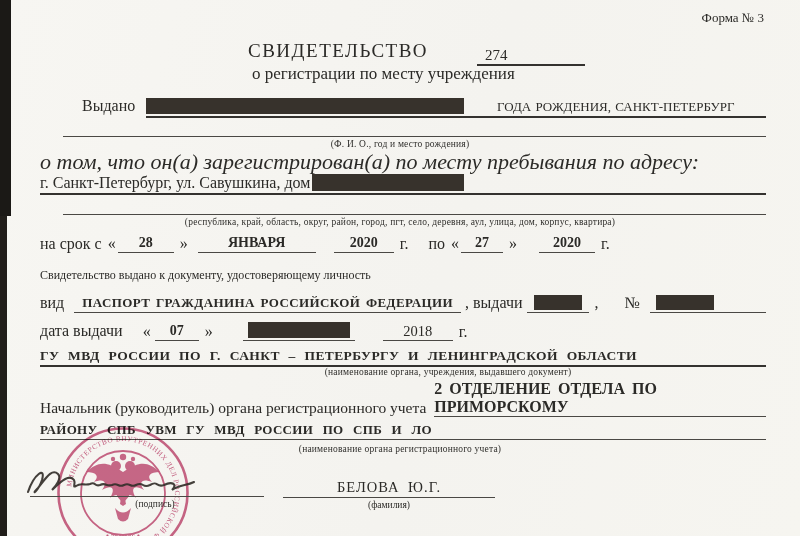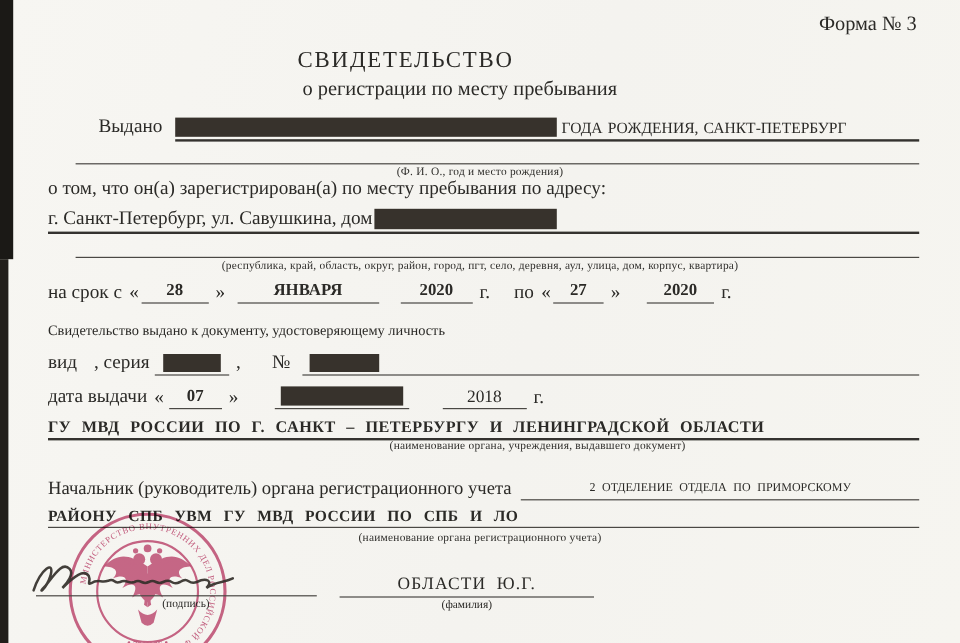--- a/index.html
+++ b/index.html
@@ -8,59 +8,59 @@
         font-family:"Liberation Serif","DejaVu Serif",serif;color:#2b2a27;}
   .abs{position:absolute;}
   .row{position:absolute;display:flex;align-items:flex-end;}
   .u15{border-bottom:1.5px solid #4a4844;}
   .u2{border-bottom:2px solid #34322f;}
   .cell{display:flex;justify-content:center;align-items:flex-end;}
   .redact{background:#37322c;}
   .caption{position:absolute;left:0;width:800px;text-align:center;font-size:9.5px;color:#2f2e2b;letter-spacing:.2px;}
   .strip-a{left:0;top:0;width:11px;height:216px;background:#1b1916;}
   .strip-b{left:0;top:216px;width:7px;height:320px;background:#211e1a;}
-  .form-label{right:36px;top:10px;font-size:17px;}
+  .form-label{right:36px;top:10px;font-size:13px;}
   .title{left:248px;top:40px;font-size:19px;letter-spacing:1.5px;}
   .number-cell{left:477px;top:38px;width:100px;height:26px;border-bottom:2px solid #34322f;
                font-size:15px;padding-left:8px;display:flex;align-items:flex-end;}
   .subtitle{left:252px;top:64px;font-size:17px;}
   .issued-label{left:82px;top:97px;font-size:16px;}
-  .issued-line{left:146px;top:95px;width:620px;height:21px;}
+  .issued-line{left:146px;top:95px;width:620px;height:21px;gap:29px;}
   .issued-line .redact{width:318px;height:16px;margin-bottom:2px;}
   .issued-line .val{font-size:13px;margin-left:4px;word-spacing:1px;line-height:19px;white-space:nowrap;}
   .fio-line{left:63px;top:120px;width:703px;height:16px;}
-  .reg-text{left:40px;top:149px;font-size:16px;}
+  .reg-text{left:40px;top:149px;font-size:22px;font-style:italic;}
   .addr-row{left:40px;top:172px;width:726px;height:21px;}
   .addr-row .txt{font-size:16px;white-space:nowrap;line-height:20px;margin-top:16px;}
   .addr-row .redact{width:152px;height:17px;margin-left:2px;margin-bottom:2px;}
   .addr-line2{left:63px;top:198px;width:703px;height:16px;}
   .period-row{left:40px;top:233px;height:20px;font-size:16px;}
   .period-row .cell{font-size:14px;font-weight:bold;line-height:18px;}
   .d1{width:56px;margin-left:2px;text-align:right;} .m1{width:118px;margin-left:10px;} .y1{width:60px;margin-left:18px;}
   .d2{width:42px;margin-left:2px;} .m2{width:102px;margin-left:10px;} .y2{width:56px;margin-left:22px;}
   .q{margin-left:6px;} .g{margin-left:6px;} .po{margin-left:20px;}
   .doc-intro{left:40px;top:268px;font-size:12px;}
   .vid-row{left:40px;top:292px;width:726px;height:21px;}
   .vid-row .lbl{font-size:16px;margin-right:10px;line-height:20px;}
   .passport-cell{padding:0 8px;font-size:13px;font-weight:bold;letter-spacing:.4px;word-spacing:2px;line-height:19px;white-space:nowrap;}
   .series-lbl{font-size:16px;margin-left:4px;line-height:20px;white-space:pre;}
   .series-cell{width:62px;margin-left:4px;} .series-cell .redact{width:48px;height:15px;margin-bottom:2px;}
   .comma{font-size:16px;margin:0 26px 0 6px;line-height:20px;}
   .numsign{font-size:16px;margin-right:10px;line-height:20px;}
   .num-cell{flex:1;justify-content:flex-start;} .num-cell .redact{width:58px;height:15px;margin:0 0 2px 6px;}
   .date-row{left:40px;top:320px;height:21px;font-size:16px;}
-  .date-row .lbl{line-height:20px;}
+  .date-row .lbl{margin-right:14px;line-height:20px;}
   .day-cell{width:44px;margin-left:4px;font-size:14px;font-weight:bold;line-height:18px;}
   .month-cell{width:112px;margin-left:30px;} .month-cell .redact{width:102px;height:16px;margin-bottom:2px;}
   .year-cell{width:70px;margin-left:28px;font-size:14.5px;line-height:18px;}
   .issuer-line{left:40px;top:346px;width:726px;height:19px;display:flex;align-items:flex-end;}
   .issuer-line .val{font-size:13.5px;font-weight:bold;letter-spacing:.4px;word-spacing:5px;line-height:18px;white-space:nowrap;}
   .chief-row{left:40px;top:398px;width:726px;height:19px;}
   .chief-row .lbl{font-size:15.5px;margin-right:8px;line-height:18px;white-space:nowrap;}
-  .chief-cell{flex:1;font-size:10px;font-weight:normal;word-spacing:3px;line-height:18px;}
+  .chief-cell{flex:1;font-size:16px;font-weight:bold;word-spacing:3px;line-height:18px;}
   .chief-row2{left:40px;top:420px;width:726px;height:19px;display:flex;align-items:flex-end;}
   .chief-row2 .val{font-size:13px;font-weight:bold;word-spacing:6px;letter-spacing:.3px;line-height:18px;}
   .stamp-svg{left:50px;top:420px;mix-blend-mode:multiply;}
   .sig-svg{left:22px;top:458px;}
   .sig-line{left:30px;top:496px;width:234px;height:0;border-top:1.5px solid #4a4844;}
   .sig-caption{left:100px;top:499px;width:110px;text-align:center;font-size:9.5px;}
   .surname{left:283px;top:479px;width:212px;text-align:center;font-size:14.5px;letter-spacing:1px;word-spacing:4px;}
   .surname-line{left:283px;top:497px;width:212px;height:0;border-top:1.5px solid #4a4844;}
   .surname-caption{left:283px;top:500px;width:212px;text-align:center;font-size:9.5px;}
 </style>
@@ -68,21 +68,24 @@
 <body>
 
 <div class="page">
 
   <div class="abs strip-a"></div>
   <div class="abs strip-b"></div>
 
   <div class="abs form-label">Форма № 3</div>
 
   <div class="abs title">СВИДЕТЕЛЬСТВО</div>
-  <div class="abs subtitle">о регистрации по месту пребывания</div>
+  <div class="abs number-cell">
+    <span>274</span>
+  </div>
+  <div class="abs subtitle">о регистрации по месту учреждения</div>
 
   <div class="abs issued-label">Выдано</div>
   <div class="row issued-line u2">
     <span class="redact"></span>
     <span class="val">ГОДА РОЖДЕНИЯ, САНКТ-ПЕТЕРБУРГ</span>
   </div>
   <div class="abs fio-line u15"></div>
   <div class="caption" style="top:139px;">(Ф. И. О., год и место рождения)</div>
 
   <div class="abs reg-text">о том, что он(а) зарегистрирован(а) по месту пребывания по адресу:</div>
@@ -107,21 +110,22 @@
     <span class="cell u15 d2">27</span>
     <span class="q">»</span>
     <span class="cell u15 y2">2020</span>
     <span class="g">г.</span>
   </div>
 
   <div class="abs doc-intro">Свидетельство выдано к документу, удостоверяющему личность</div>
 
   <div class="row vid-row">
     <span class="lbl">вид</span>
-    <span class="series-lbl">, серия</span>
+    <span class="cell u15 passport-cell">ПАСПОРТ ГРАЖДАНИНА РОССИЙСКОЙ ФЕДЕРАЦИИ</span>
+    <span class="series-lbl">, выдачи</span>
     <span class="cell u15 series-cell">
       <span class="redact"></span>
     </span>
     <span class="comma">,</span>
     <span class="numsign">№</span>
     <span class="cell u15 num-cell">
       <span class="redact"></span>
     </span>
   </div>
 
@@ -180,17 +184,17 @@
       <path d="M65 88 q8 9 16 0 l-3 11 q-5 5 -10 0 z"></path>
     </g>
   </svg>
 
   <svg class="abs sig-svg" width="180" height="46" viewBox="0 0 180 46">
     <path d="M6,34 C12,16 24,8 20,22 C16,34 8,38 16,30 C24,20 30,10 36,16 C40,20 34,28 30,32 C40,22 48,16 52,22 C54,26 50,30 54,28 C60,24 62,28 68,26 C74,23 72,29 78,27 C84,24 84,29 90,27 C96,24 96,30 102,27 C108,24 108,30 114,27 C122,23 120,31 128,27 C136,22 134,30 142,27 C150,23 156,26 150,32 C158,26 164,28 172,24" fill="none" stroke="#332f2a" stroke-width="2.1" stroke-linecap="round" opacity="0.92"></path>
   </svg>
   <div class="abs sig-line"></div>
   <div class="abs sig-caption">(подпись)</div>
 
-  <div class="abs surname">ОБЛАСТИ Ю.Г.</div>
+  <div class="abs surname">БЕЛОВА Ю.Г.</div>
   <div class="abs surname-line"></div>
   <div class="abs surname-caption">(фамилия)</div>
 
 </div>
 
 </body></html>

